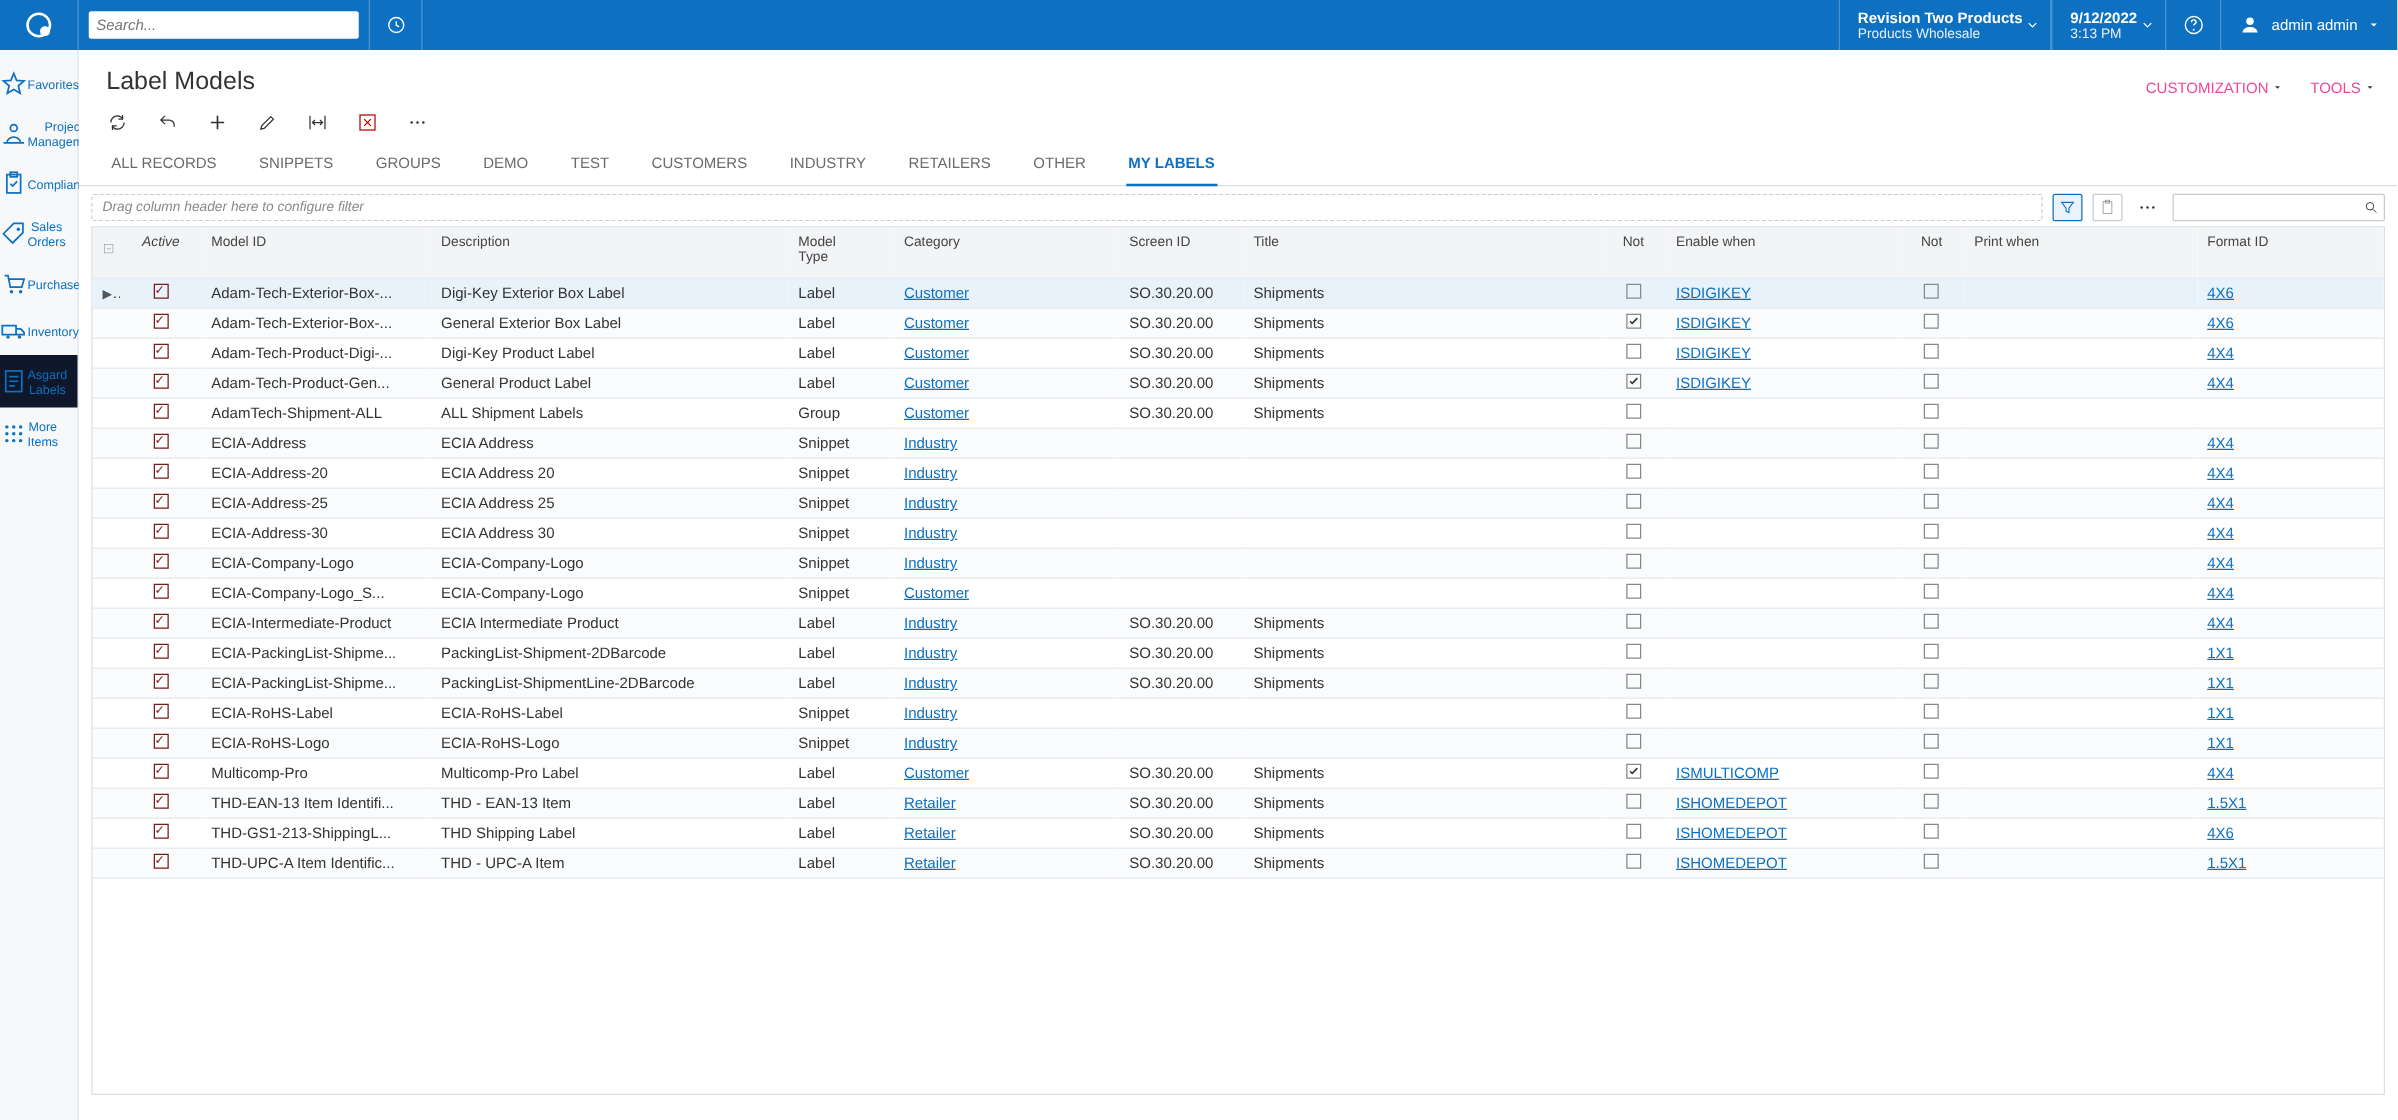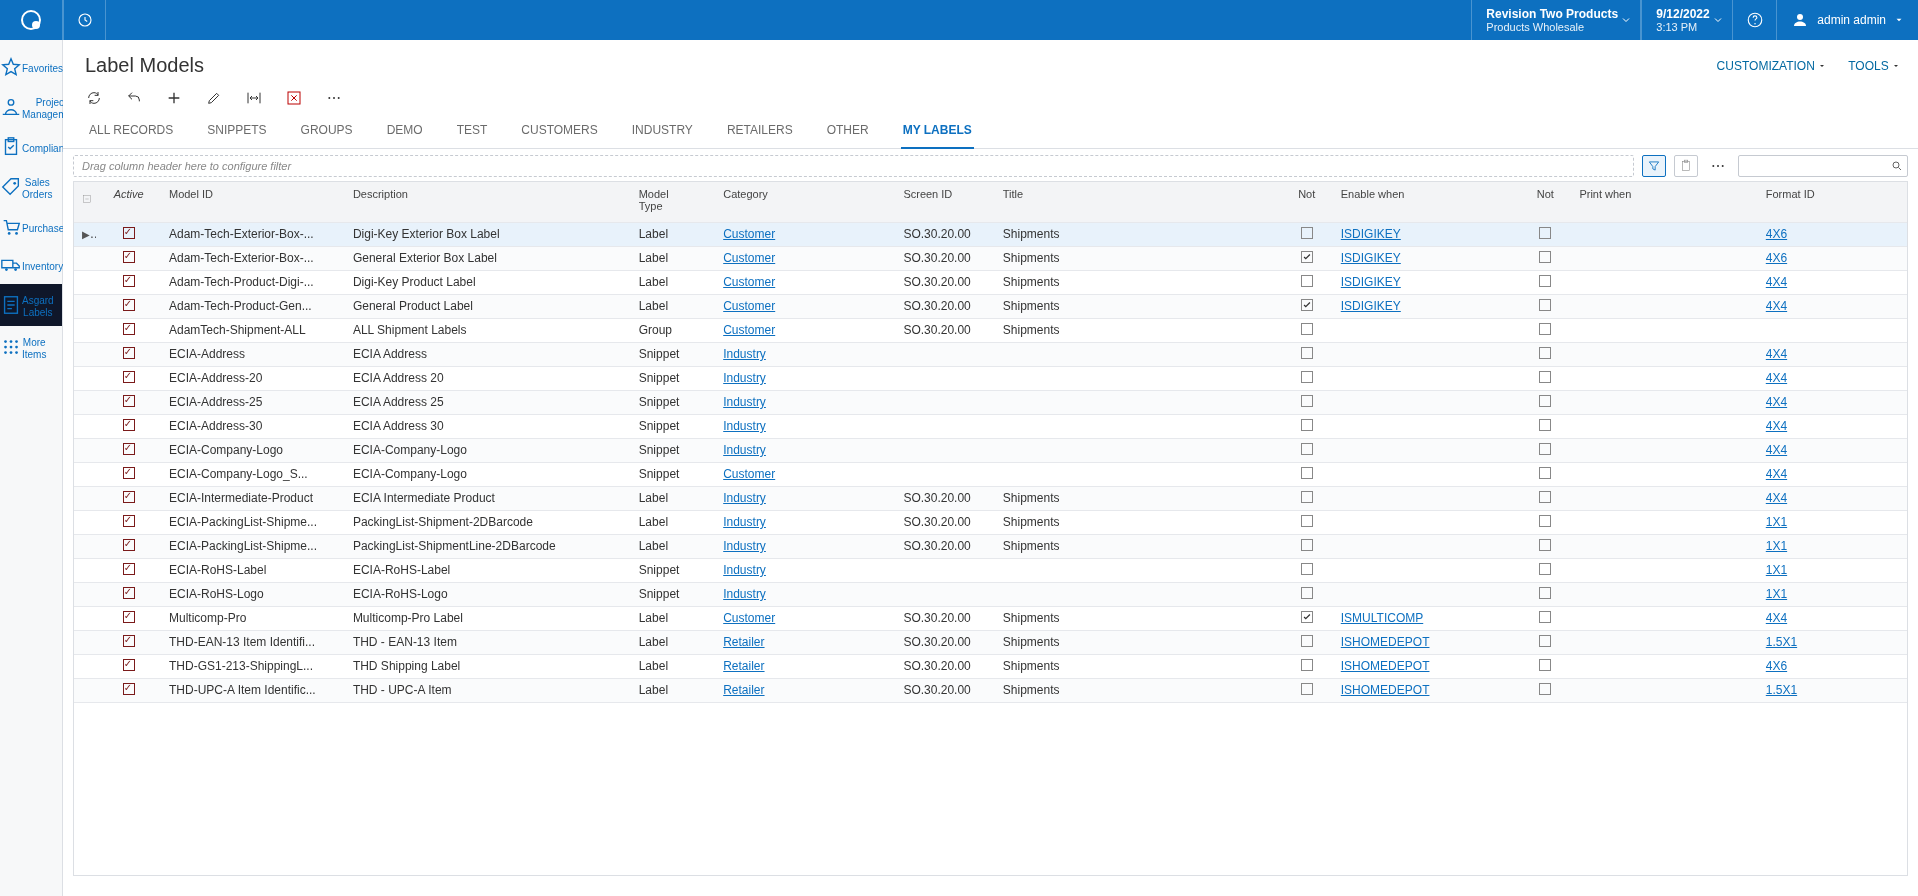--- a/index.html
+++ b/index.html
@@ -21,23 +21,23 @@
   .chev{ position:absolute; right:8px; top:50%; transform:translateY(-50%);}
   .top-icon-cell{ width:44px; display:flex; align-items:center; justify-content:center; border-right:1px solid rgba(255,255,255,.25);}
   .user-cell{ display:flex; align-items:center; gap:8px; padding:0 14px;}
   svg{ display:block; }
   .body{ flex:1; display:flex; overflow:hidden;}
   .sidebar{ width:63px; background:#f7f8f9; border-right:1px solid #dcdfe4; display:flex; flex-direction:column; align-items:center; padding-top:8px;}
   .side-item{ width:100%; display:flex; flex-direction:row; align-items:center; padding:8px 0; cursor:pointer; color:#0d70c0; font-size:10px; text-align:center;}
   .side-item.active{ background:#0f172a;}
   .side-item .lbl{ margin-top:3px; line-height:1.15;}
   .content{ flex:1; display:flex; flex-direction:column; overflow:hidden; background:#fff;}
-  .header-row{ display:flex; align-items:center; justify-content:space-between; padding:14px 18px 6px 22px;}
+  .header-row{ display:flex; align-items:flex-end; justify-content:space-between; padding:14px 18px 6px 22px;}
   .page-title{ font-size:20px; color:#333;}
-  .hdr-actions{ display:flex; gap:22px; font-size:12px; color:#0369a1;}
+  .hdr-actions{ display:flex; gap:22px; font-size:12px; color:#ec4899;}
   .hdr-actions span{ cursor:pointer;}
   .toolbar{ display:flex; align-items:center; gap:22px; padding:6px 22px;}
   .tb-btn{ width:18px; height:18px; display:flex; align-items:center; justify-content:center; color:#333; cursor:pointer;}
   .tabs{ display:flex; gap:30px; padding:0 24px; border-bottom:1px solid #dcdfe4; font-size:12px; color:#6b6b6b;}
   .tab{ padding:10px 2px; cursor:pointer;}
   .tab.active{ color:#0d70c0; border-bottom:2px solid #0d70c0; font-weight:600; margin-bottom:-1px;}
   .filterbar{ display:flex; align-items:center; margin:6px 10px 0 10px; gap:8px;}
   .drag-hint{ flex:1; border:1px dashed #c6cad1; height:22px; font-style:italic; color:#888; font-size:11px; display:flex; align-items:center; padding:0 8px; border-radius:2px;}
   .fb-btn{ width:24px; height:22px; border:1px solid #c6cad1; border-radius:2px; display:flex; align-items:center; justify-content:center; color:#555;}
   .fb-btn.active{ border-color:#0d70c0; color:#0d70c0; background:#eaf3fb;}
@@ -64,20 +64,29 @@
 </style>
 </head>
 <body>
 
 <div class="page">
 
   <div class="topbar">
     <div class="logo-cell">
         <div class="logo-circle"></div>
       </div>
+    <div class="search-cell">
+      <div class="search-wrap">
+        <input placeholder="Search..." style="">
+        <svg width="14" height="14" viewBox="0 0 24 24">
+            <circle class="ic" cx="10" cy="10" r="6" stroke="#0d70c0"></circle>
+            <line class="ic" x1="15" y1="15" x2="20" y2="20" stroke="#0d70c0"></line>
+          </svg>
+      </div>
+    </div>
     <div class="sep"></div>
     <div class="top-btn">
       <svg width="18" height="18" viewBox="0 0 24 24">
           <circle class="ic" cx="12" cy="12" r="8" stroke="#fff"></circle>
           <path class="ic" d="M12 8v4l3 2" stroke="#fff"></path>
         </svg>
     </div>
     <div class="spacer"></div>
     <div class="context-cell" style="min-width:170px;">
       <span class="line1">Revision Two Products</span>

